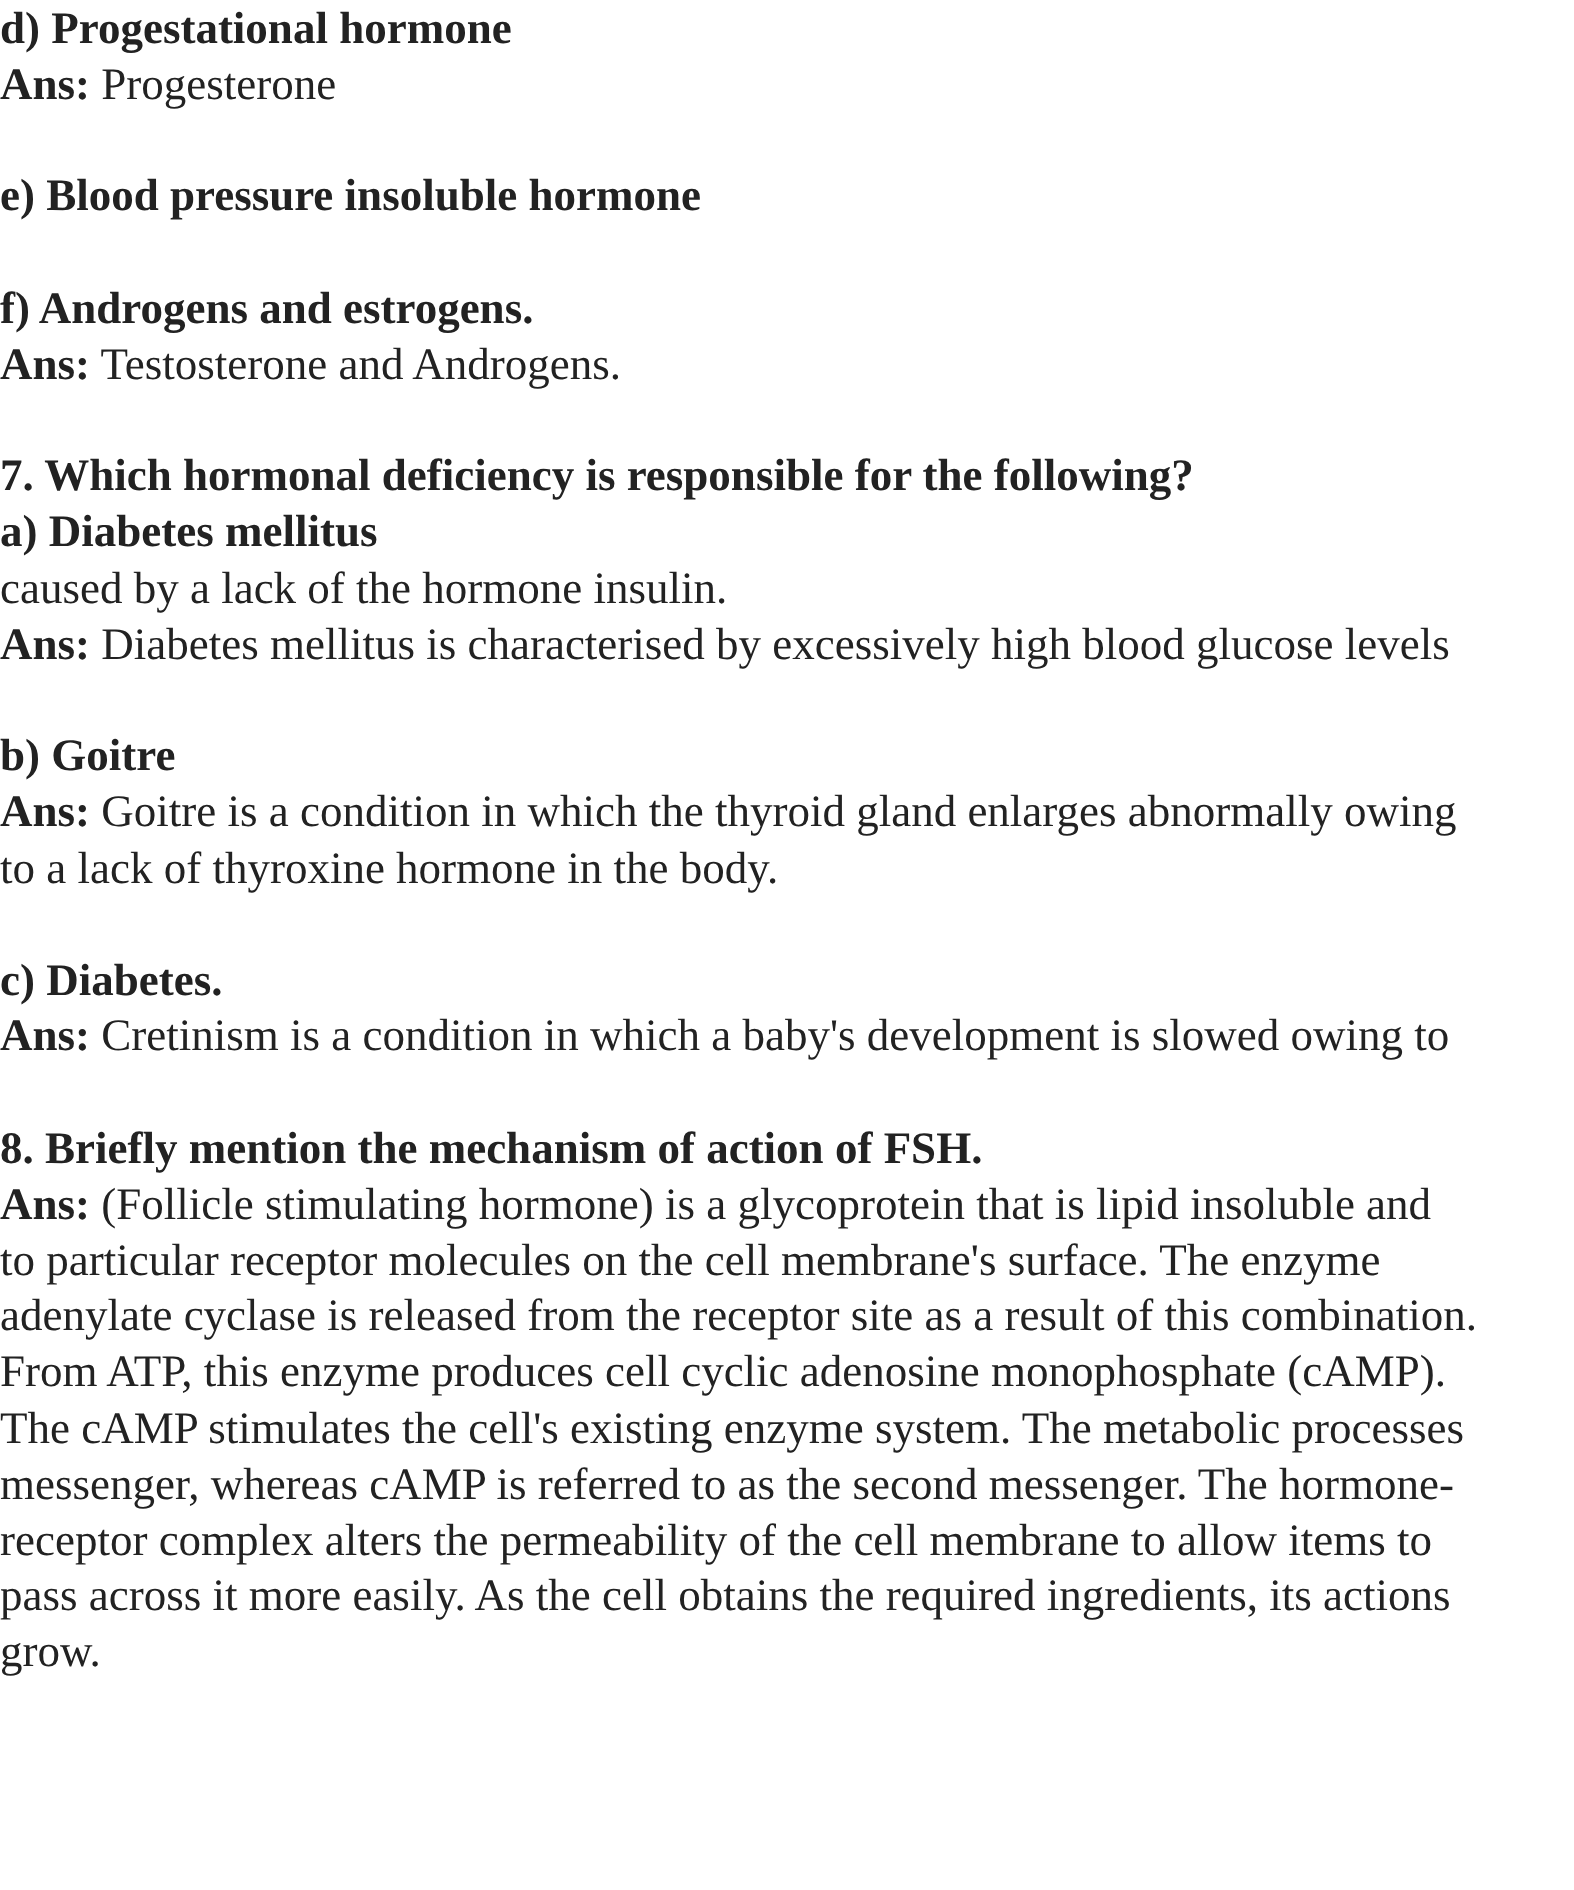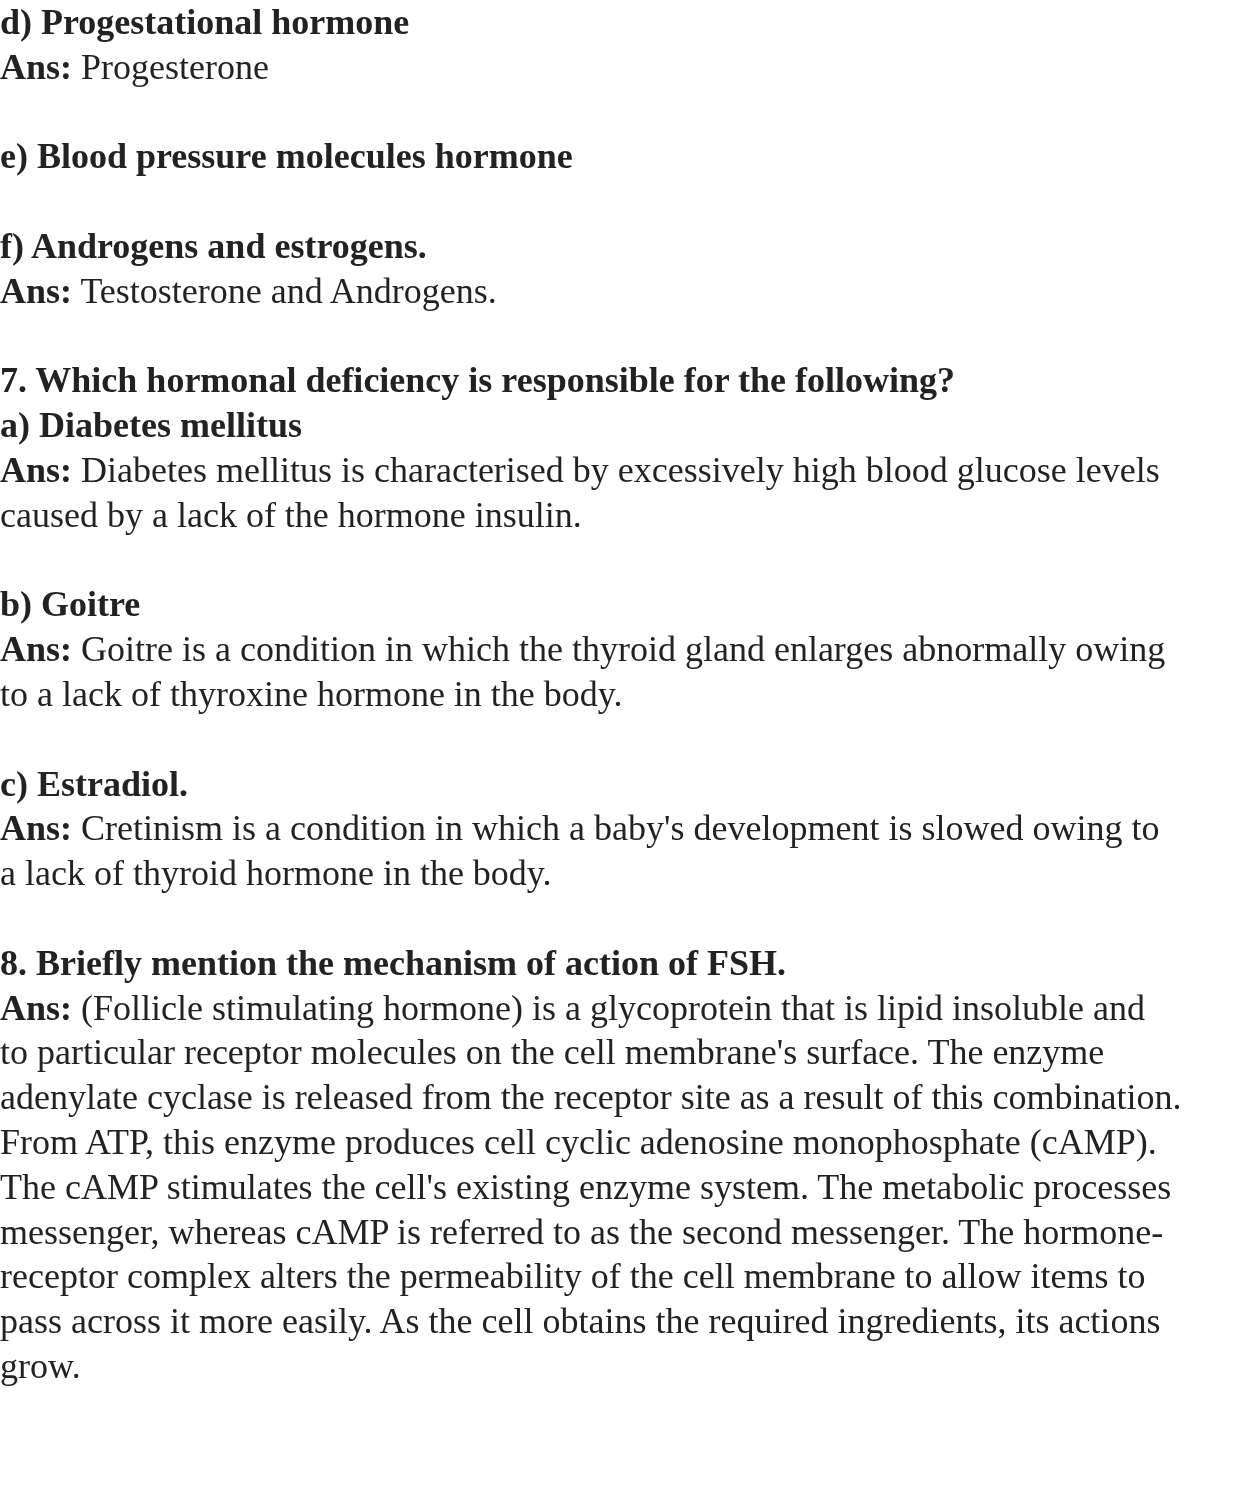--- a/index.html
+++ b/index.html
@@ -20,41 +20,40 @@
 </style>
 </head>
 <body>
 
 <div class="page">
 
   <div class="line bold">d) Progestational hormone</div>
   <div class="line"><span class="bold">Ans:</span><span style="white-space:pre"> Progesterone</span></div>
   <div class="gap"></div>
 
-  <div class="line bold">e) Blood pressure molecules hormone</div>
+  <div class="line bold">e) Blood pressure insoluble hormone</div>
   <div class="gap"></div>
 
   <div class="line bold">f) Androgens and estrogens.</div>
   <div class="line"><span class="bold">Ans:</span><span style="white-space:pre"> Testosterone and Androgens.</span></div>
   <div class="gap"></div>
 
   <div class="line bold">7. Which hormonal deficiency is responsible for the following?</div>
   <div class="line bold">a) Diabetes mellitus</div>
+  <div class="line">caused by a lack of the hormone insulin.</div>
   <div class="line"><span class="bold">Ans:</span><span style="white-space:pre"> Diabetes mellitus is characterised by excessively high blood glucose levels</span></div>
-  <div class="line">caused by a lack of the hormone insulin.</div>
   <div class="gap"></div>
 
   <div class="line bold">b) Goitre</div>
   <div class="line"><span class="bold">Ans:</span><span style="white-space:pre"> Goitre is a condition in which the thyroid gland enlarges abnormally owing</span></div>
   <div class="line">to a lack of thyroxine hormone in the body.</div>
   <div class="gap"></div>
 
-  <div class="line bold">c) Estradiol.</div>
+  <div class="line bold">c) Diabetes.</div>
   <div class="line"><span class="bold">Ans:</span><span style="white-space:pre"> Cretinism is a condition in which a baby's development is slowed owing to</span></div>
-  <div class="line">a lack of thyroid hormone in the body.</div>
   <div class="gap"></div>
 
   <div class="line bold">8. Briefly mention the mechanism of action of FSH.</div>
   <div class="line"><span class="bold">Ans:</span><span style="white-space:pre"> (Follicle stimulating hormone) is a glycoprotein that is lipid insoluble and</span></div>
   <div class="line">to particular receptor molecules on the cell membrane's surface. The enzyme</div>
   <div class="line">adenylate cyclase is released from the receptor site as a result of this combination.</div>
   <div class="line">From ATP, this enzyme produces cell cyclic adenosine monophosphate (cAMP).</div>
   <div class="line">The cAMP stimulates the cell's existing enzyme system. The metabolic processes</div>
   <div class="line">messenger, whereas cAMP is referred to as the second messenger. The hormone-</div>
   <div class="line">receptor complex alters the permeability of the cell membrane to allow items to</div>

